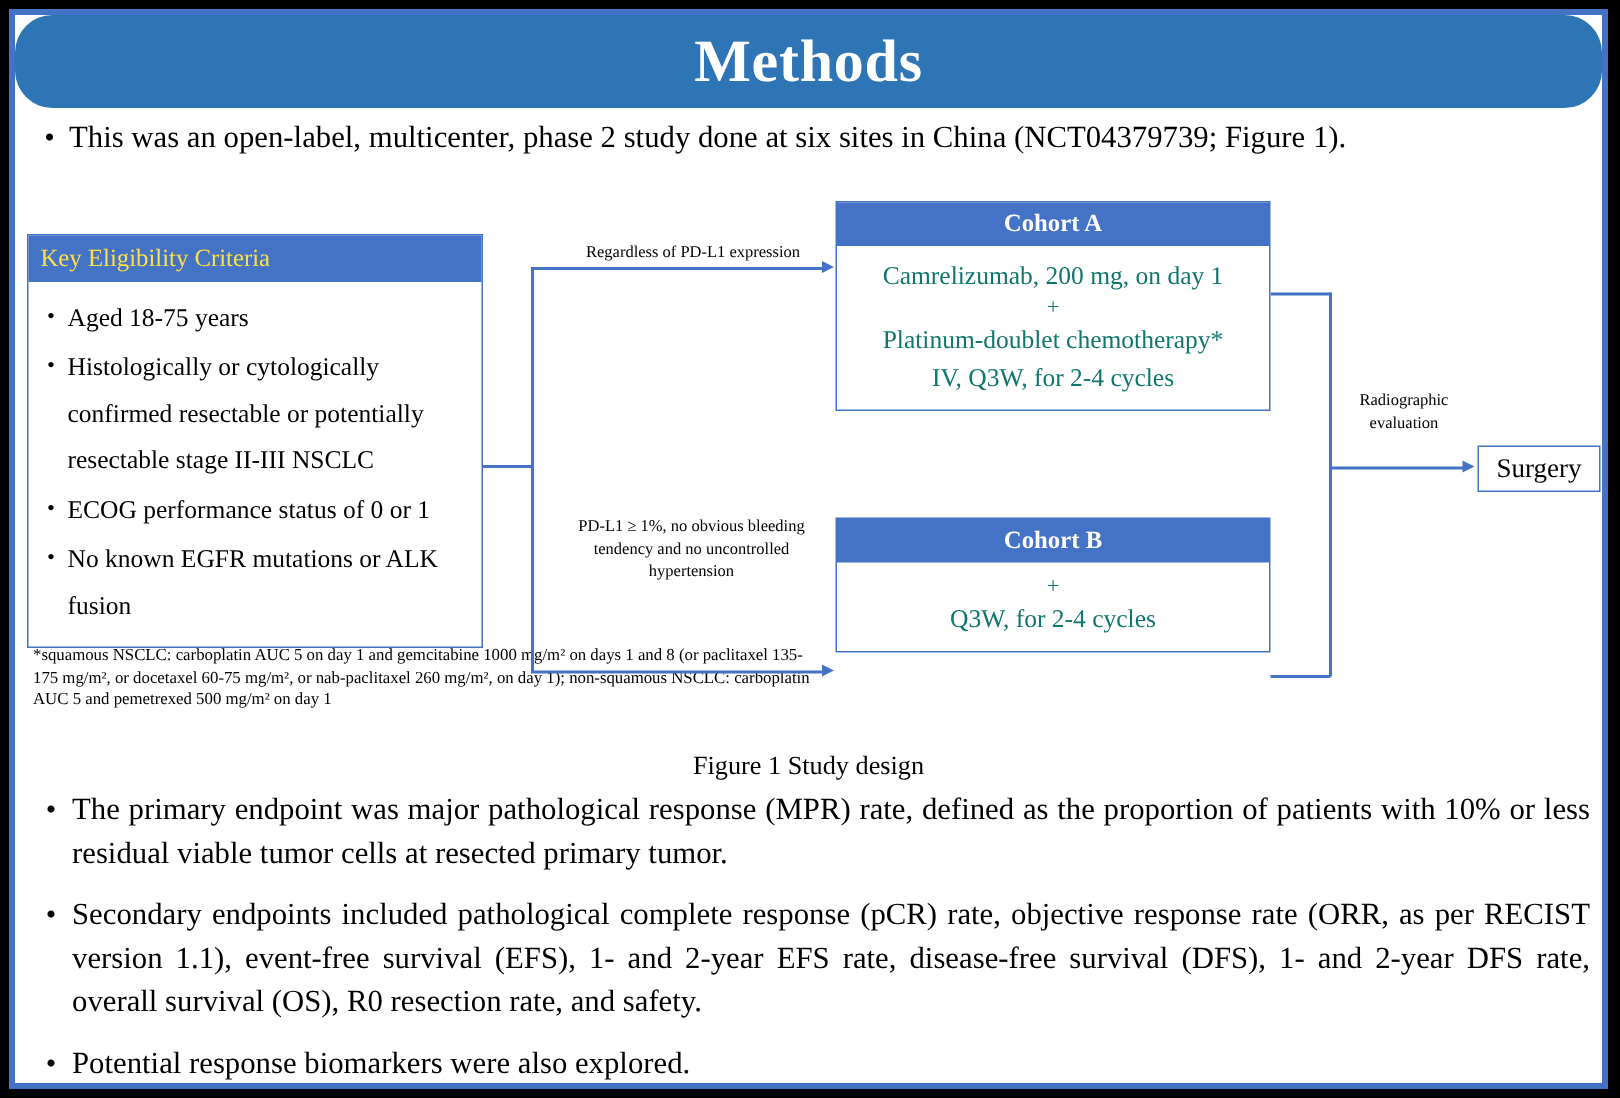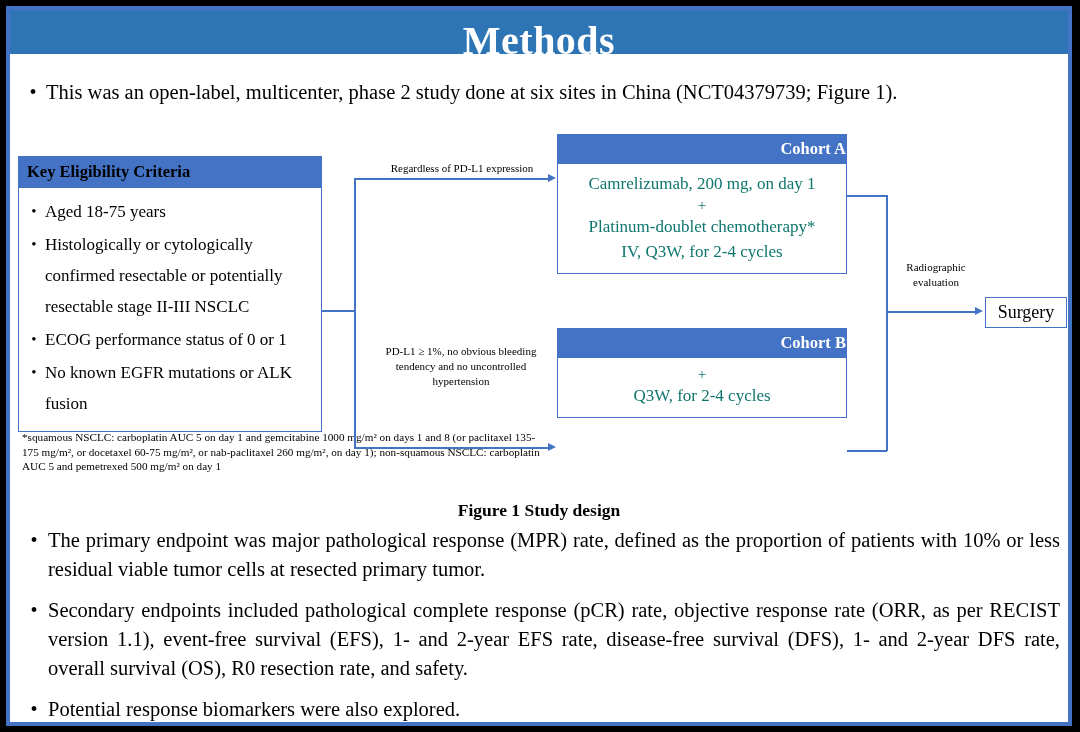--- a/index.html
+++ b/index.html
@@ -31,22 +31,23 @@
     border: 4px solid #4472C4;
     background: #ffffff;
     box-sizing: border-box;
   }
 
   
   #title-bar {
     position: absolute;
     left: 0px; top: 0px;
     width: 1058px;
-    height: 44px;
+    height: 62px;
     background: #2E75B6;
+    border-radius: 25px;
   }
   #title-text {
     position: absolute;
     left: 0; top: 0;
     width: 100%;
     line-height: 62px;
     text-align: center;
     color: #ffffff;
     font-size: 40px;
     font-weight: bold;
@@ -89,22 +90,22 @@
   #elig-box {
     position: absolute;
     left: 8px; top: 36px;
     width: 304px;
     border: 1px solid #4472C4;
     background: #ffffff;
     box-sizing: border-box;
   }
   #elig-head {
     background: #4472C4;
-    color: #000000;
-    font-weight: bold;
+    color: #fde047;
+    font-weight: normal;
     font-size: 16.5px;
     padding: 5px 8px 6px 8px;
     font-family: "Liberation Serif", serif;
   }
   #elig-list {
     padding: 8px 6px 10px 4px;
   }
   .elig-item {
     display: flex;
     align-items: flex-start;
@@ -138,27 +139,27 @@
 
   
   .cohort-box {
     position: absolute;
     width: 290px;
     border: 1px solid #4472C4;
     background: #ffffff;
     box-sizing: border-box;
   }
   #cohort-a { left: 547px; top: 14px; }
-  #cohort-b { left: 547px; top: 208px; }
+  #cohort-b { left: 547px; top: 225px; }
   .cohort-head {
     background: #4472C4;
     color: #ffffff;
     font-weight: bold;
     font-size: 16.5px;
-    text-align: right;
+    text-align: center;
     padding: 4px 0 5px 0;
   }
   .cohort-body {
     padding: 7px 4px 9px 4px;
     text-align: center;
     font-size: 17px;
     line-height: 25px;
     color: #0f766e;
   }
   .plus-line { font-size: 15px; line-height: 18px; }
@@ -201,21 +202,21 @@
     border-left: 8px solid #4472C4;
   }
 
   
   #fig-caption {
     position: absolute;
     left: 0; top: 490px;
     width: 1058px;
     text-align: center;
     font-size: 17.5px;
-    font-weight: bold;
+    font-weight: normal;
     color: #000;
   }
 
   
   #bottom-bullets {
     position: absolute;
     left: 10px; top: 516px;
     width: 1040px;
   }
   .b-bullet {

